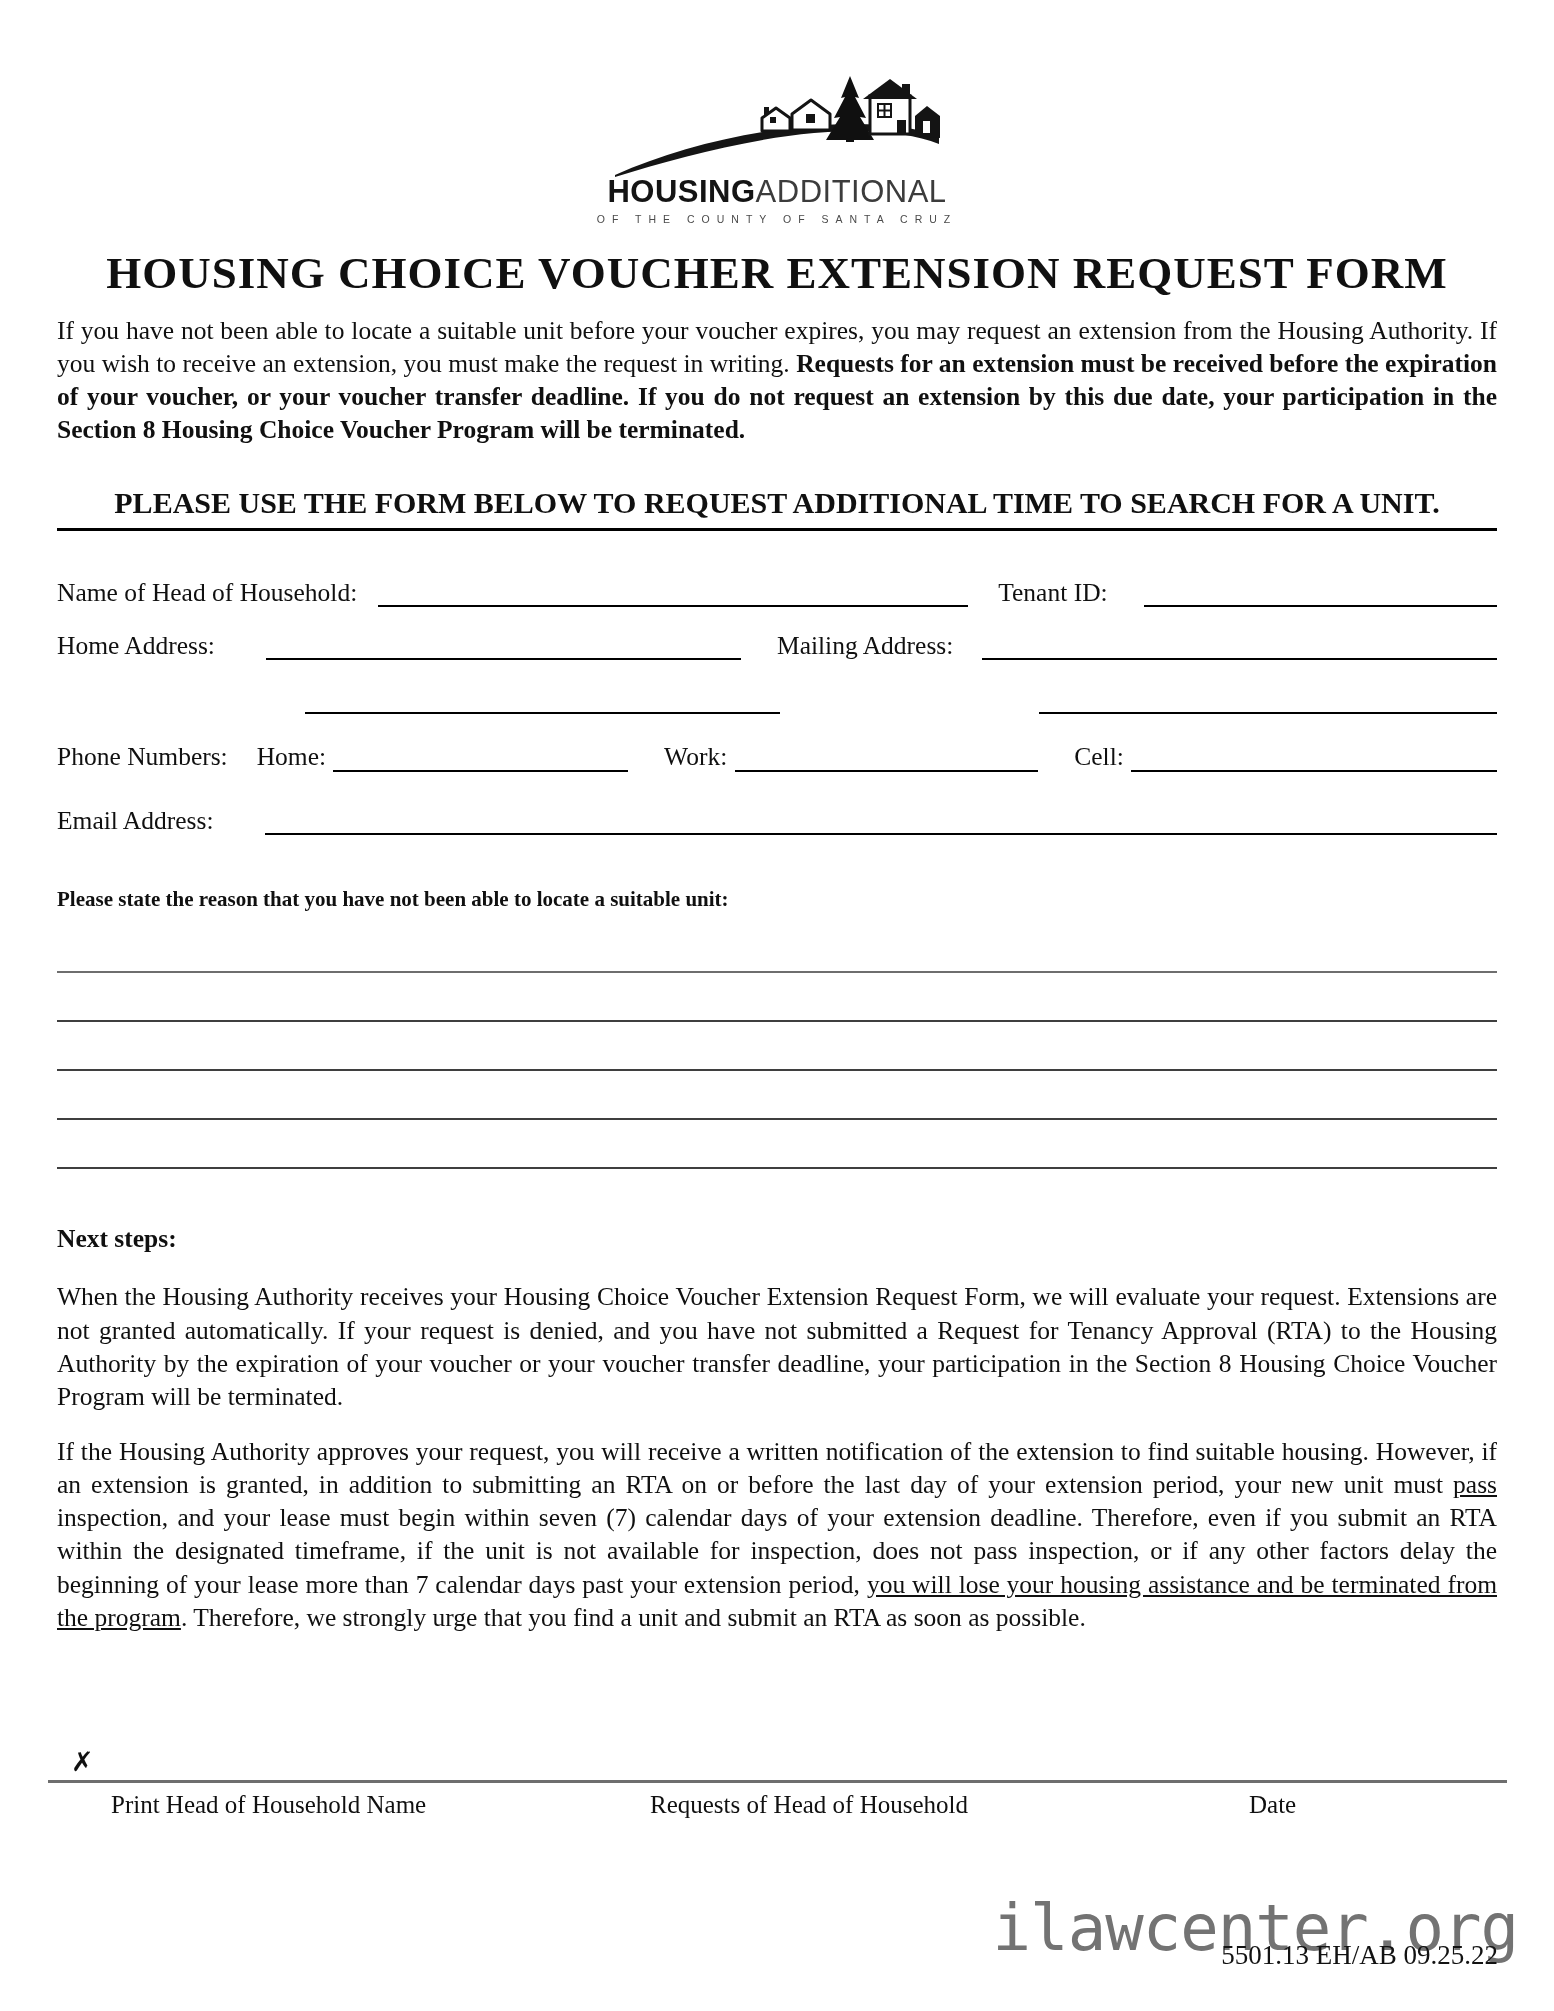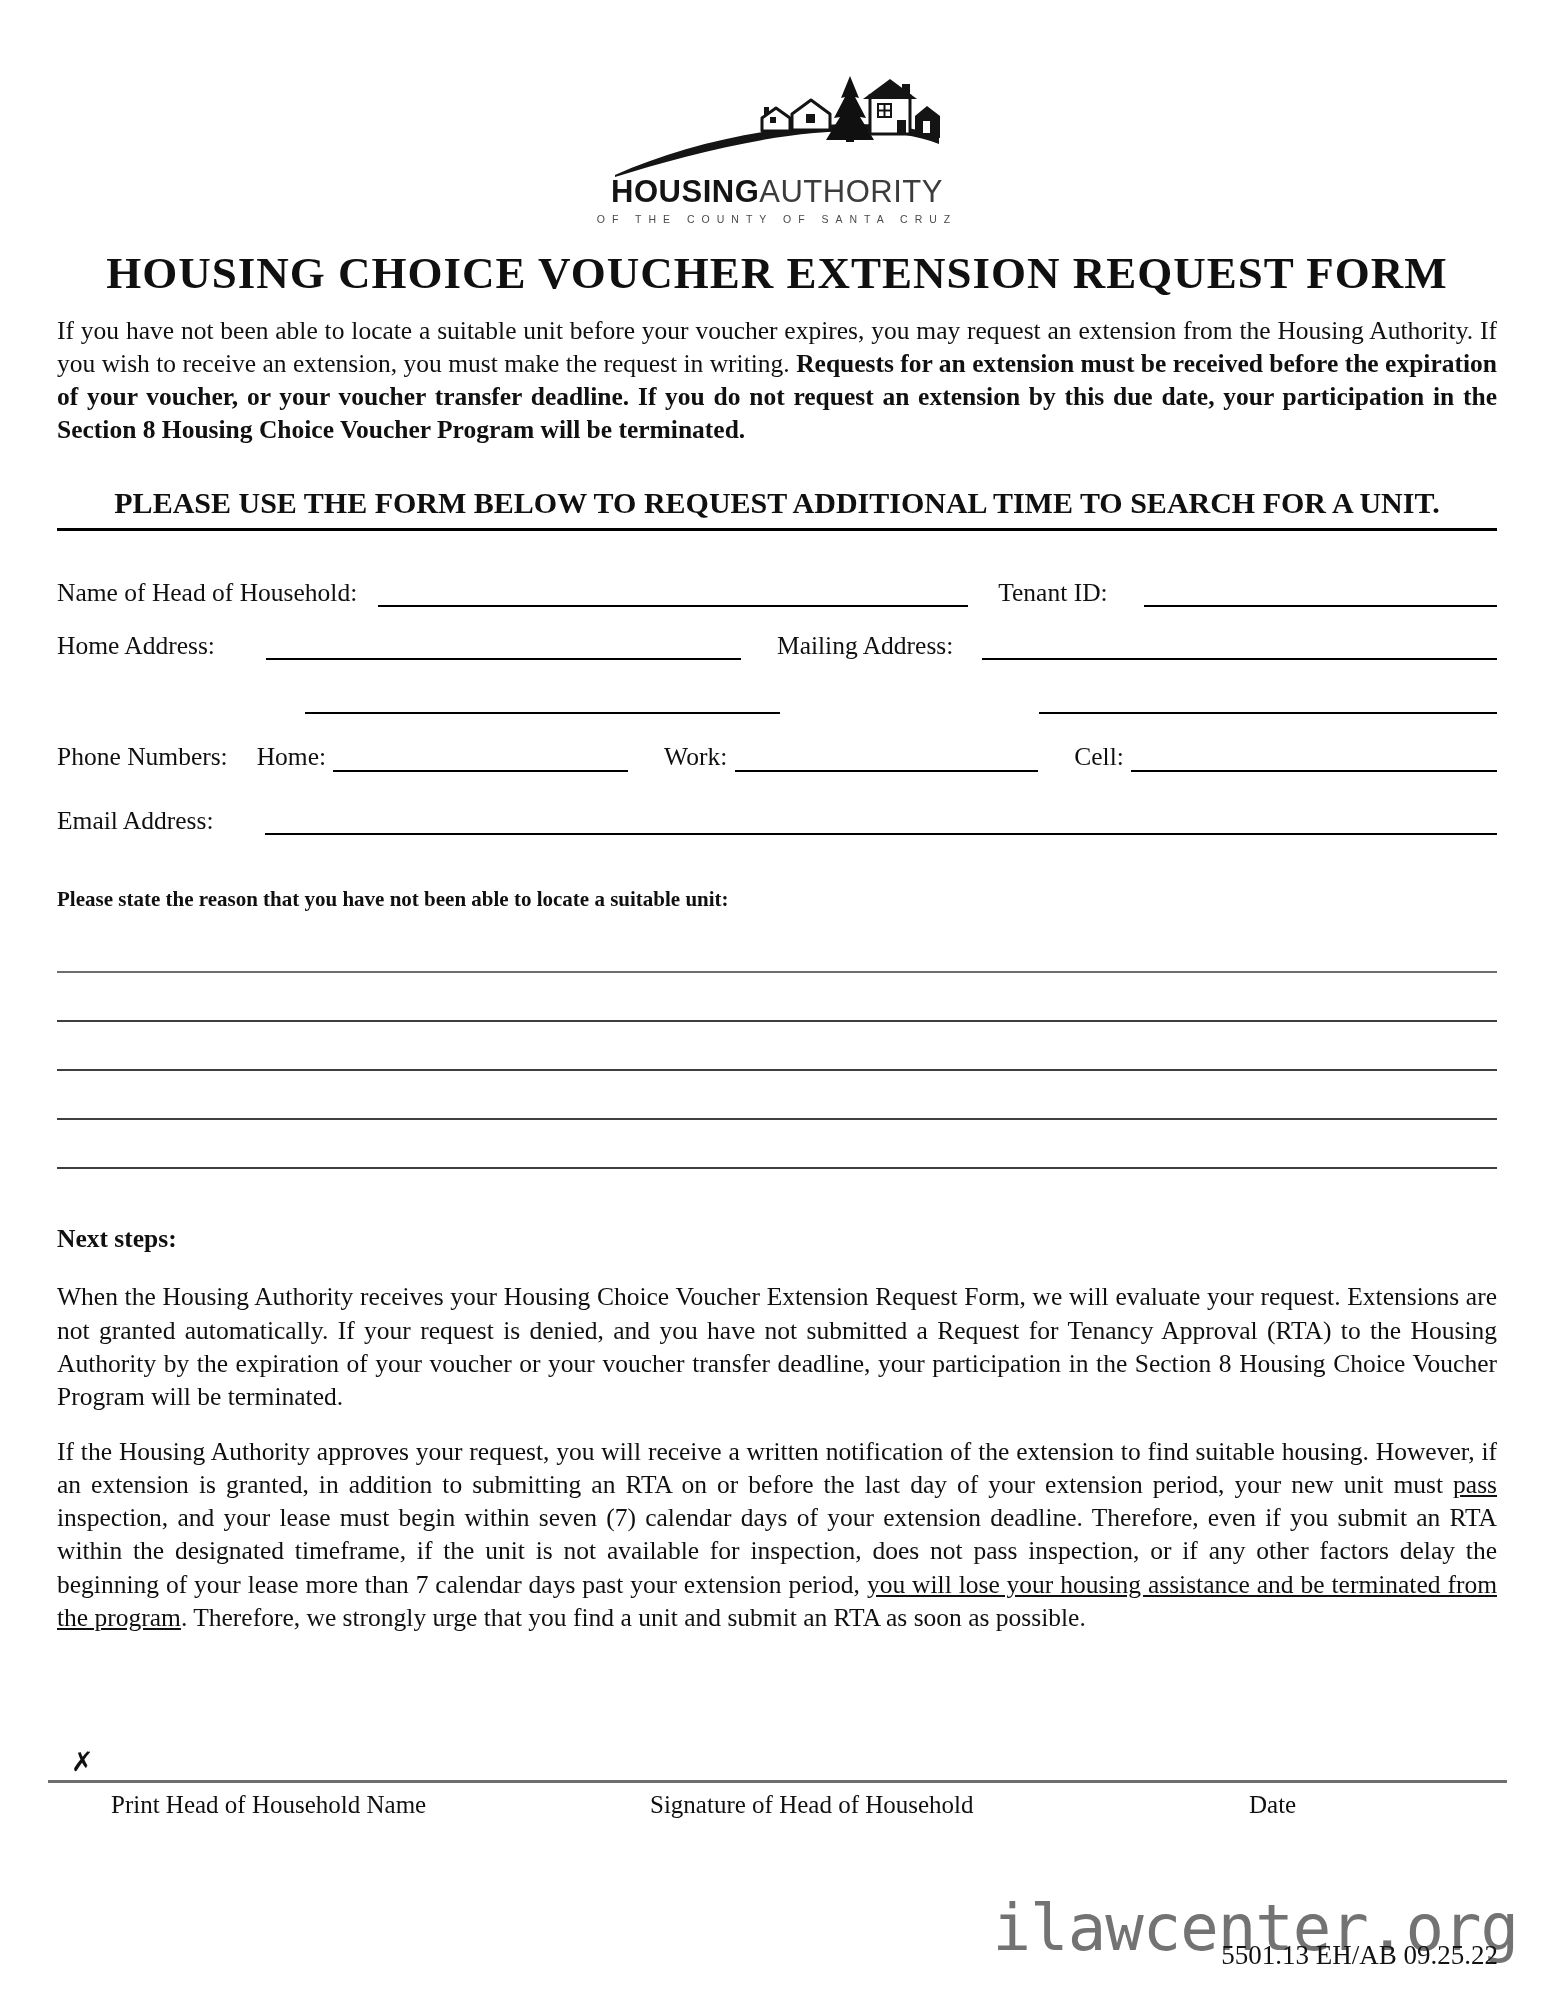--- a/index.html
+++ b/index.html
@@ -112,21 +112,21 @@
         <rect x="290" y="8" width="8" height="12" fill="#141414"></rect>
         <rect x="266" y="28" width="13" height="13" fill="#ffffff" stroke="#141414" stroke-width="2"></rect>
         <line x1="272.5" y1="28" x2="272.5" y2="41" stroke="#141414" stroke-width="2"></line>
         <line x1="266" y1="34.5" x2="279" y2="34.5" stroke="#141414" stroke-width="2"></line>
         <rect x="285" y="44" width="9" height="14" fill="#141414"></rect>
 
         <polygon points="303,60 303,40 315,30 328,40 328,62" fill="#141414"></polygon>
         <rect x="311" y="45" width="7" height="12" fill="#ffffff"></rect>
       </svg>
       <div class="logo-wordmark">
-        <span class="lw-bold">HOUSING</span><span class="lw-light">AUTHORITY</span>
+        <span class="lw-bold">HOUSING</span><span class="lw-light">ADDITIONAL</span>
       </div>
       <div class="logo-tagline">OF THE COUNTY OF SANTA CRUZ</div>
     </div>
 
     <h1 class="doc-title">HOUSING CHOICE VOUCHER EXTENSION REQUEST FORM</h1>
 
     <p class="intro"><span>If you have not been able to locate a suitable unit before your voucher expires, you may request an extension from the Housing Authority.  If you wish to receive an extension, you must make the request in writing.  </span><strong>Requests for an extension must be received before the expiration of your voucher, or your voucher transfer deadline.  If you do not request an extension by this due date, your participation in the Section 8 Housing Choice Voucher Program will be terminated.</strong></p>
 
     <div class="form-heading-wrap">
       <h2 class="form-heading">PLEASE USE THE FORM BELOW TO REQUEST ADDITIONAL TIME TO SEARCH FOR A UNIT.</h2>
@@ -177,21 +177,21 @@
 
     <p class="next-steps-heading">Next steps:</p>
     <p class="ns-p">When the Housing Authority receives your Housing Choice Voucher Extension Request Form, we will evaluate your request.  Extensions are not granted automatically.  If your request is denied, and you have not submitted a Request for Tenancy Approval (RTA) to the Housing Authority by the expiration of your voucher or your voucher transfer deadline, your participation in the Section 8 Housing Choice Voucher Program will be terminated.</p>
     <p class="ns-p ns-p2"><span>If the Housing Authority approves your request, you will receive a written notification of the extension to find suitable housing. However, if an extension is granted, in addition to submitting an RTA on or before the last day of your extension period, your new unit must </span><span class="uline">pass</span><span> inspection, and your lease must begin within seven (7) calendar days of your extension deadline.  Therefore, even if you submit an RTA within the designated timeframe, if the unit is not available for inspection, does not pass inspection, or if any other factors delay the beginning of your lease more than 7 calendar days past your extension period, </span><span class="uline">you will lose your housing assistance and be terminated from the program</span><span>.  Therefore, we strongly urge that you find a unit and submit an RTA as soon as possible.</span></p>
 
     <div class="sig-block">
       <span class="sig-x">✗</span>
       <div class="sig-line"></div>
       <div class="sig-labels">
         <span class="lbl-print">Print Head of Household Name</span>
-        <span class="lbl-sign">Signature of Head of Household</span>
+        <span class="lbl-sign">Requests of Head of Household</span>
         <span class="lbl-date">Date</span>
       </div>
     </div>
   </div>
 
   <div class="watermark">ilawcenter.org</div>
   <div class="form-code">5501.13  EH/AB  09.25.22</div>
 </div>
 
 </body></html>

